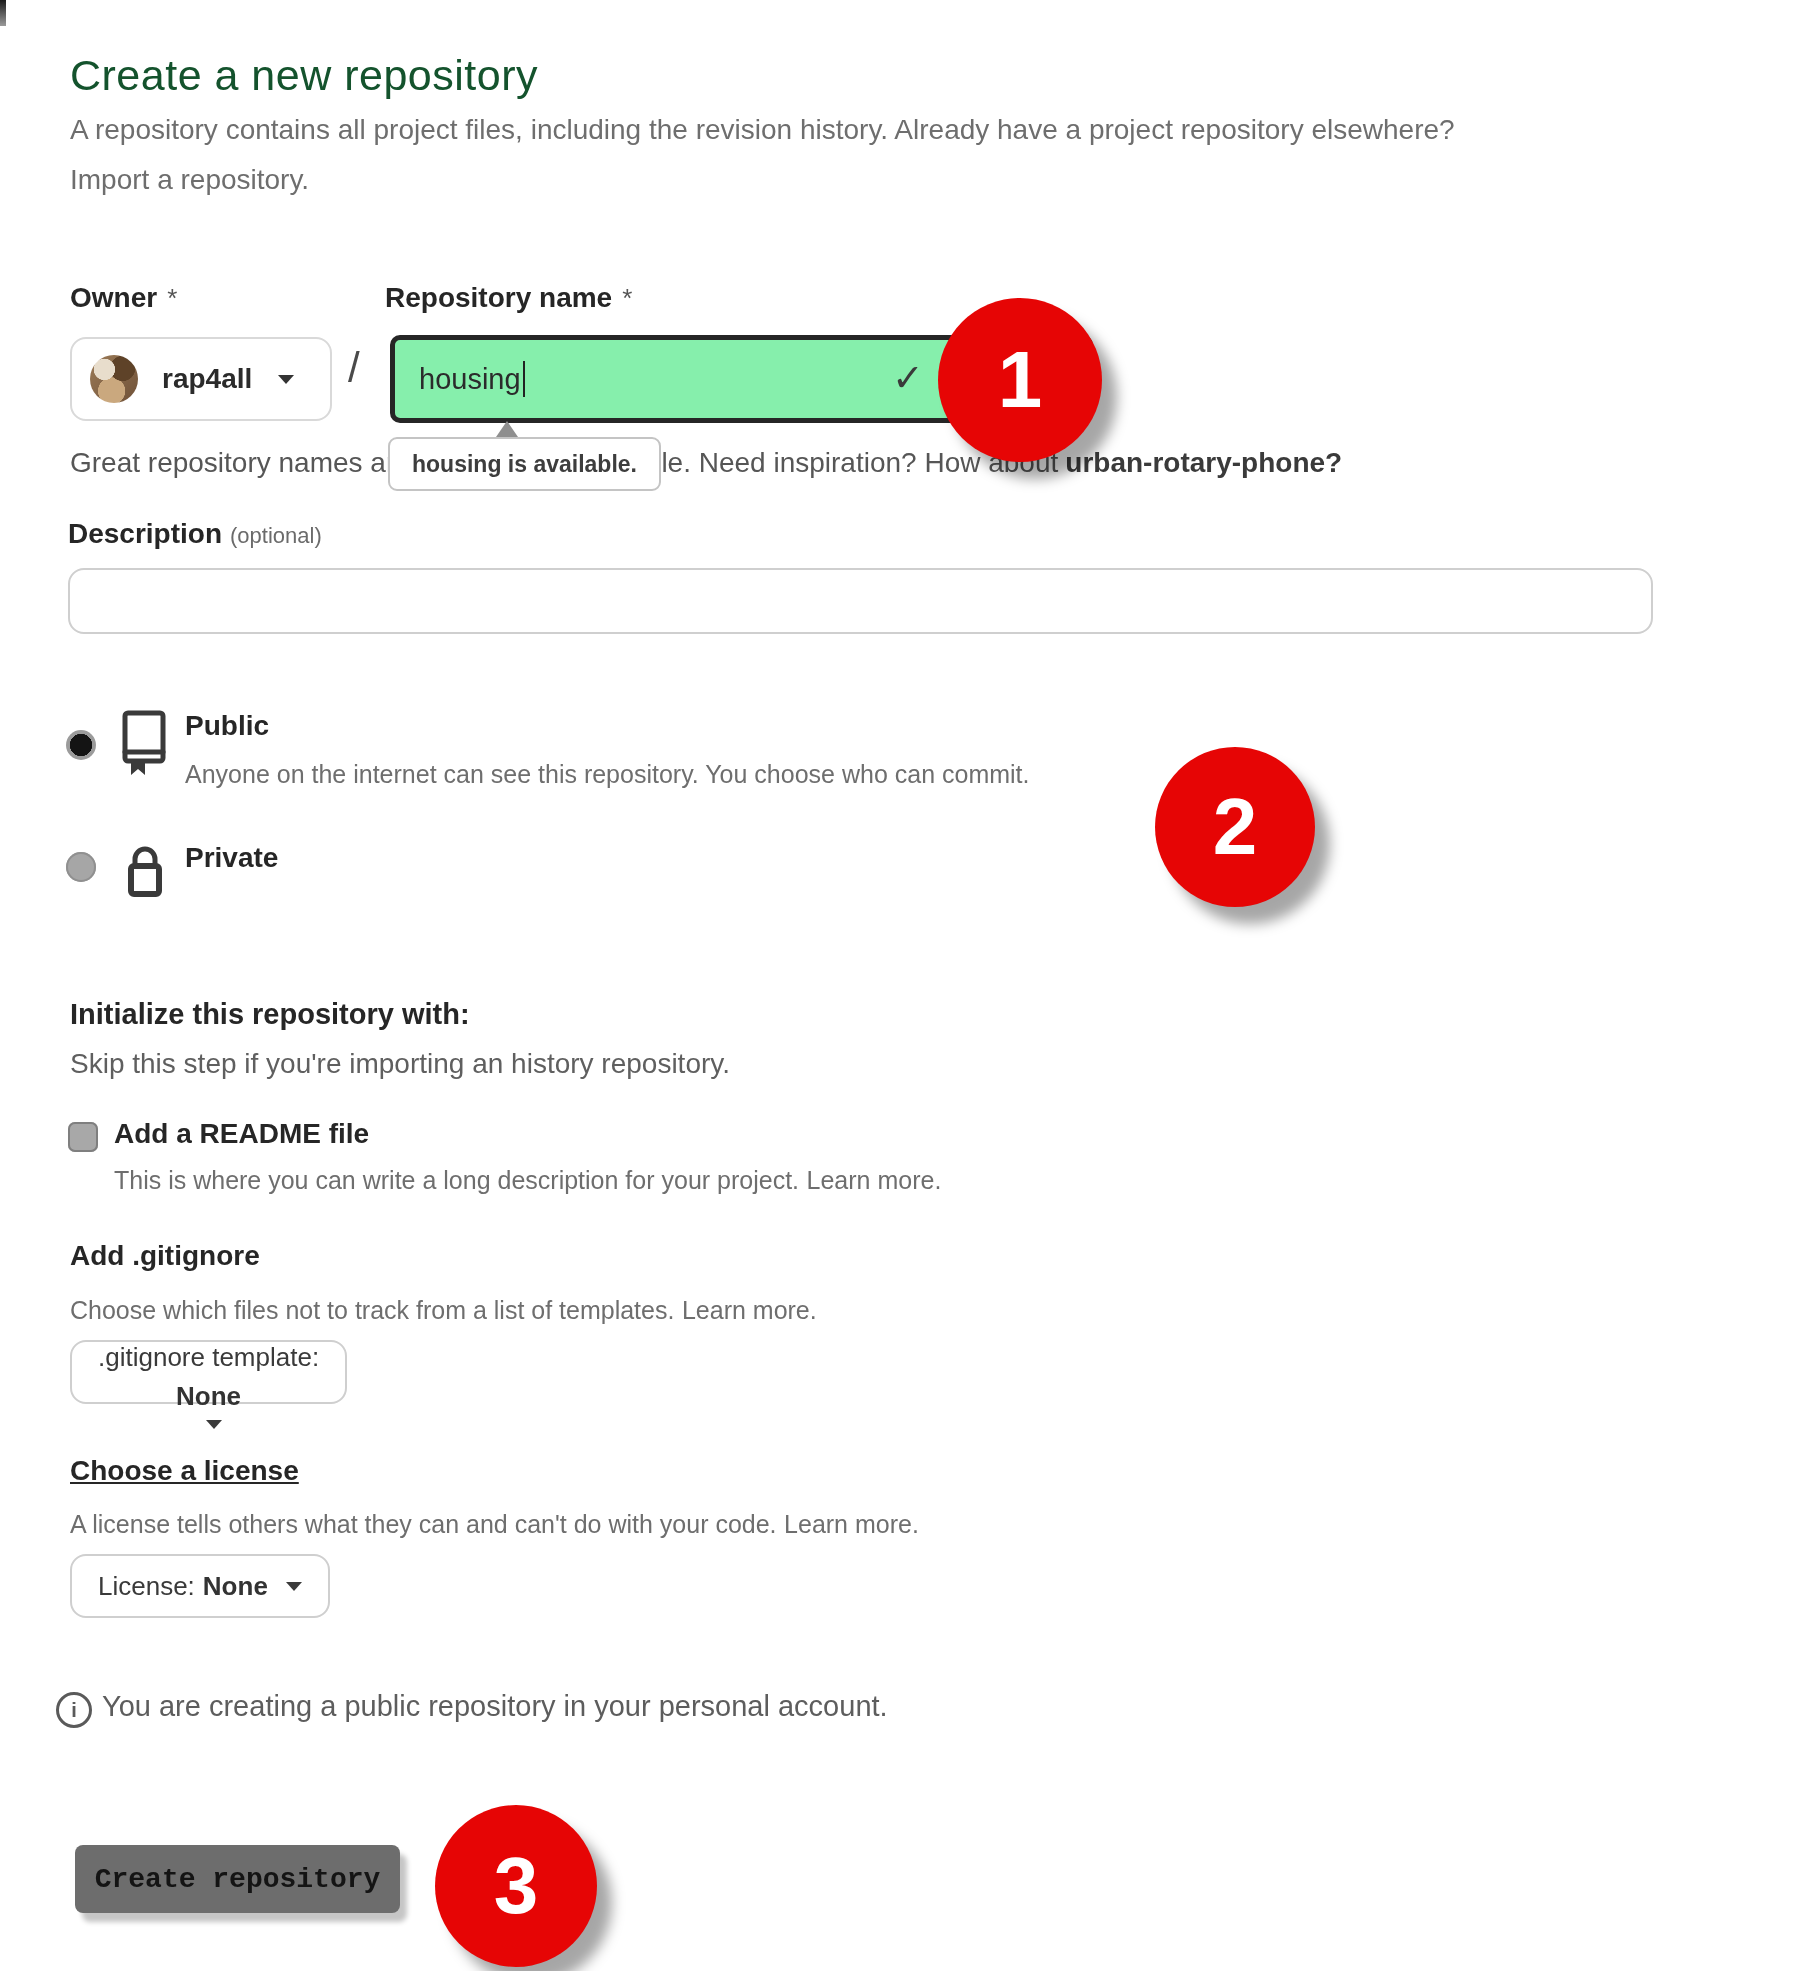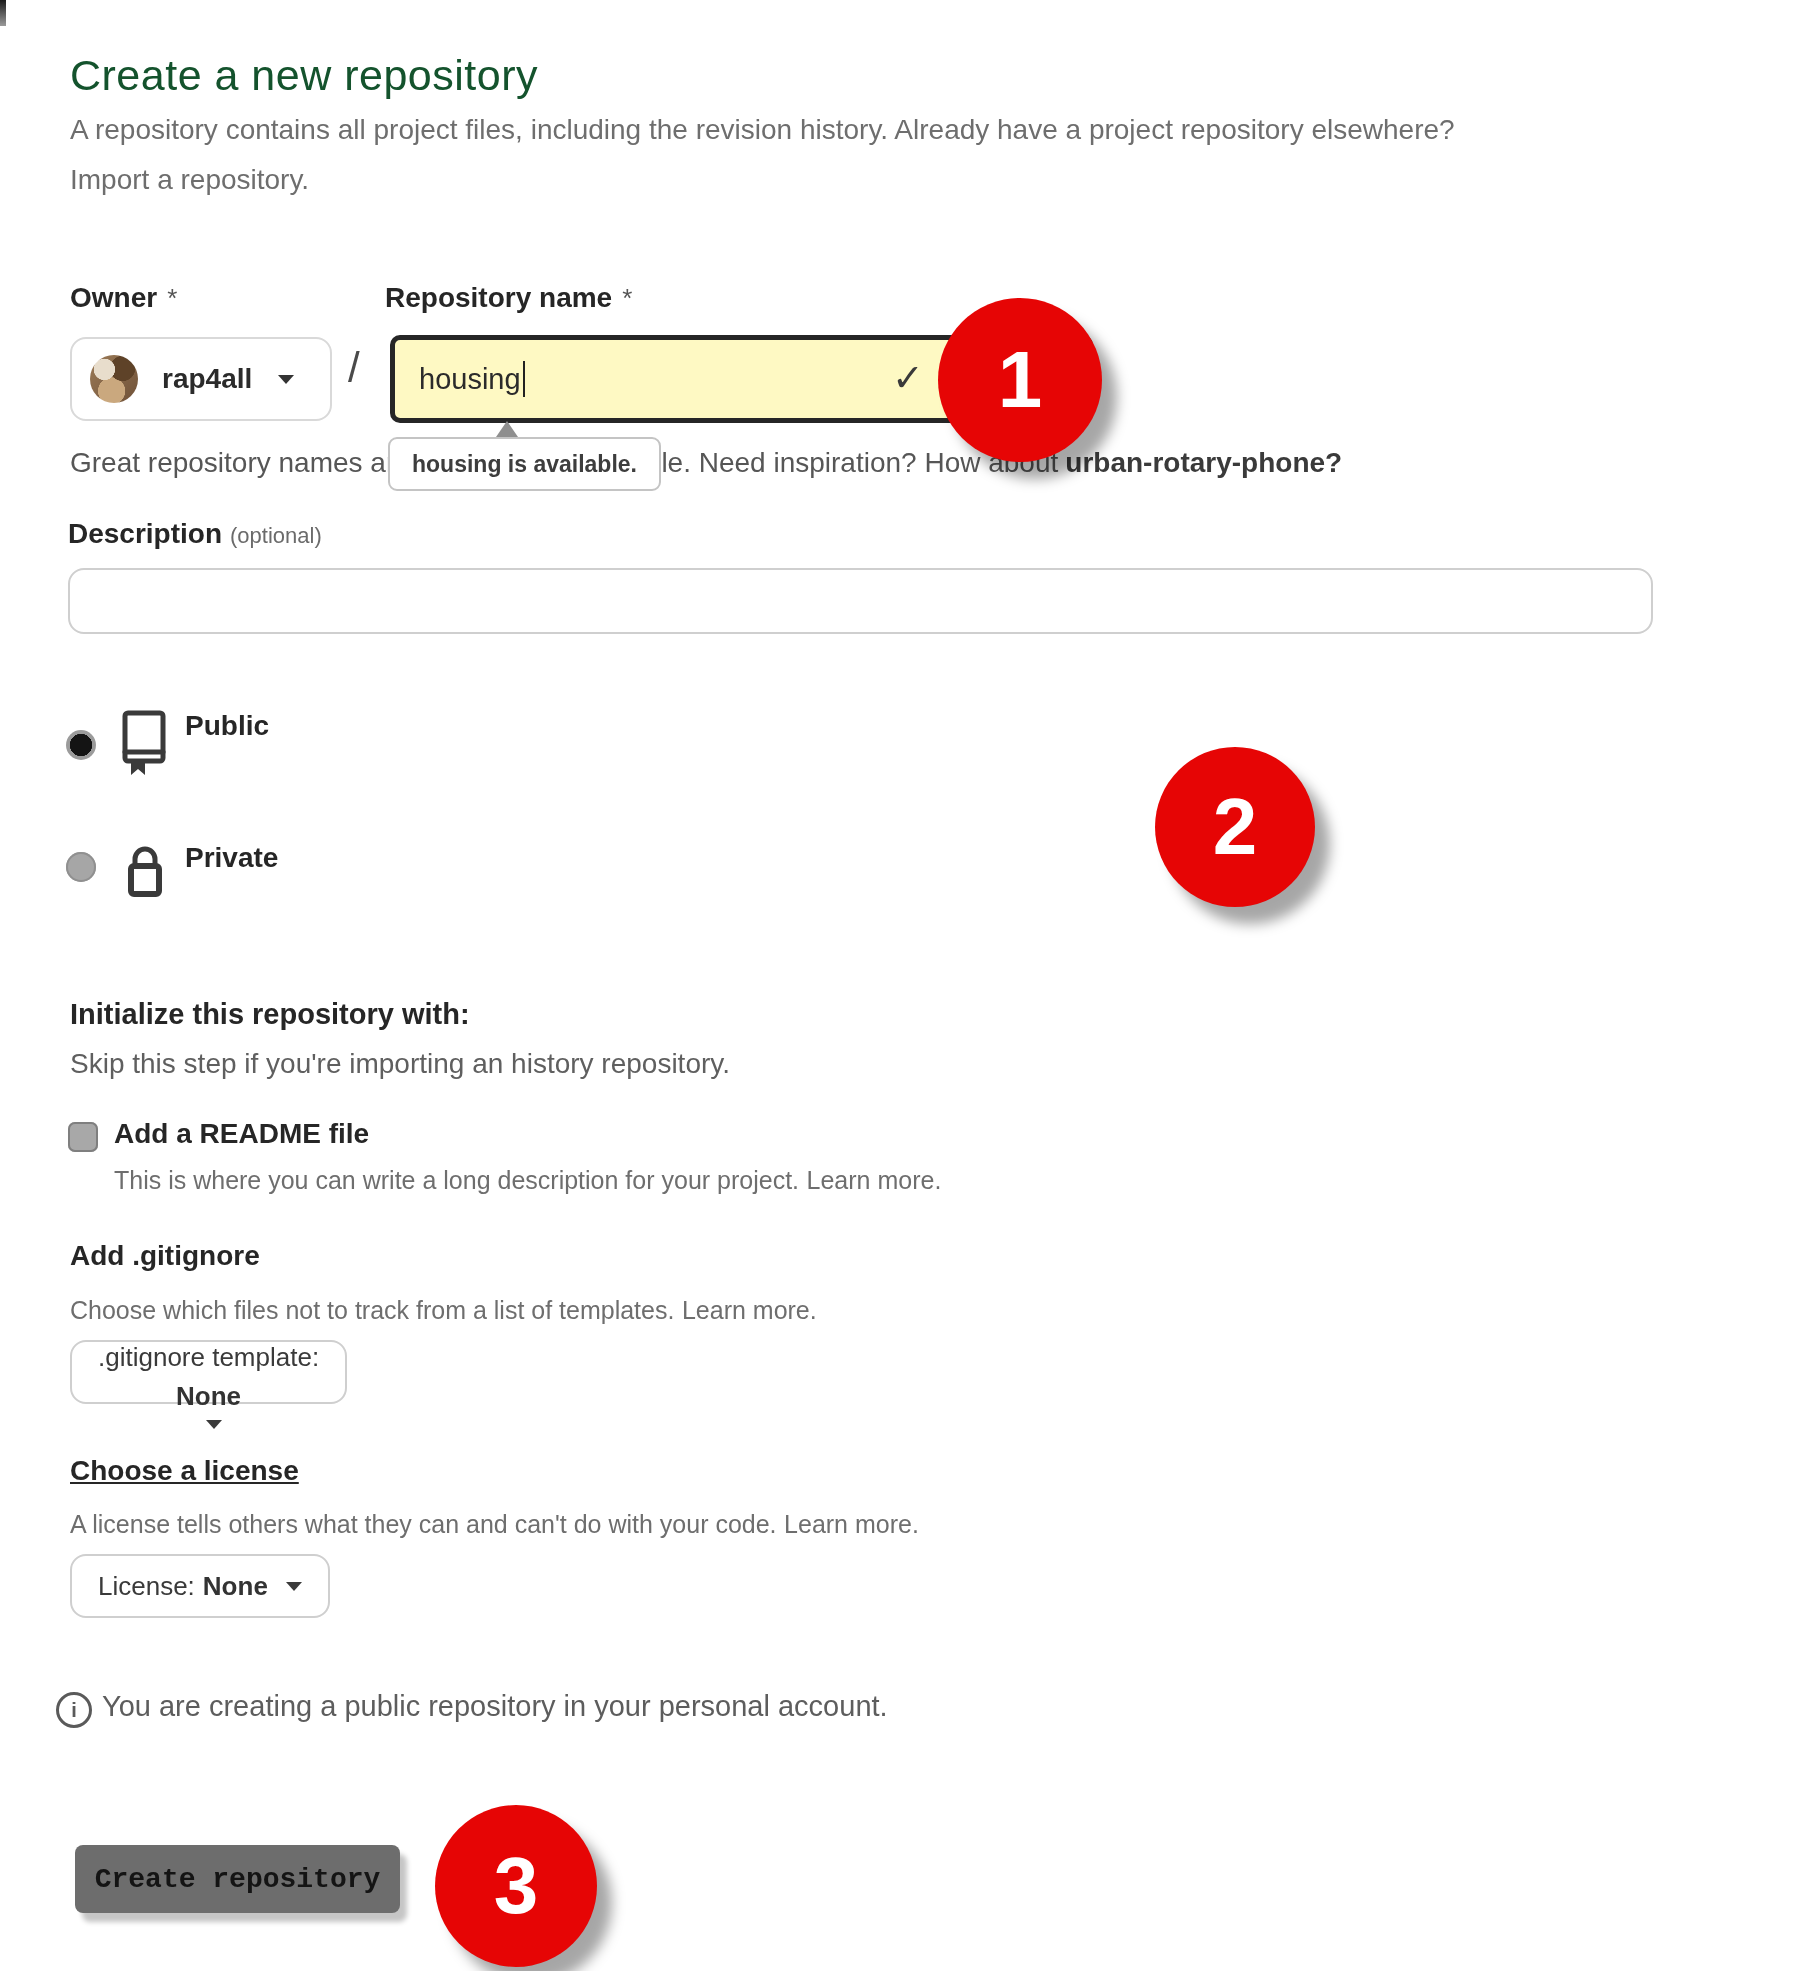--- a/index.html
+++ b/index.html
@@ -31,21 +31,21 @@
       radial-gradient(circle at 45% 75%, #caa87e 0 30%, rgba(0,0,0,0) 31%),
       linear-gradient(135deg,#9c7b57,#6f5138);
   }
   .owner-name{font-size:28px;font-weight:700;color:#2b2b2b;}
   .caret-sm{width:0;height:0;border-left:8px solid transparent;border-right:8px solid transparent;border-top:9px solid #333;margin-left:2px;}
   .slash{left:348px;top:344px;font-size:42px;color:#4a4a4a;}
 
   
   .repo-input{
     left:390px;top:335px;width:703px;height:88px;border:5px solid #262626;border-radius:10px;
-    background:#fef9c3;box-sizing:border-box;display:flex;align-items:center;padding-left:24px;
+    background:#86efac;box-sizing:border-box;display:flex;align-items:center;padding-left:24px;
   }
   .repo-text{font-size:29px;color:#2b2b2b;}
   .cursor{display:inline-block;width:2px;height:36px;background:#222;margin-left:2px;}
   .check-icon{position:absolute;left:497px;top:16px;font-size:38px;font-weight:700;color:#3a3a3a;}
   .check-icon::before{content:"✓";}
 
   
   .tooltip{
     left:388px;top:437px;height:54px;padding:0 22px;background:#fff;border:2px solid #c4c4c4;border-radius:9px;
     display:flex;align-items:center;font-size:23px;font-weight:600;color:#3d3d3d;z-index:10;box-sizing:border-box;
@@ -165,20 +165,21 @@
   </div>
   <input class="abs desc-input" type="text" value="" style="">
 
   <div class="abs radio radio-selected" style="left:66px;top:730px;"></div>
   <svg class="abs" style="left:118px;top:708px;" width="52" height="80" viewBox="0 0 52 80">
     <rect class="stroke" x="7" y="5" width="38" height="48" rx="3"></rect>
     <line class="stroke" x1="7" y1="44" x2="45" y2="44"></line>
     <path d="M13 53 v14 l7 -6 l7 6 v-14 z" fill="#3a3a3a"></path>
   </svg>
   <div class="abs opt-label" style="left:185px;top:710px;">Public</div>
+  <div class="abs opt-desc" style="left:185px;top:760px;">Anyone on the internet can see this repository. You choose who can commit.</div>
 
   <div class="abs radio radio-unselected" style="left:66px;top:852px;"></div>
   <svg class="abs" style="left:120px;top:838px;" width="50" height="70" viewBox="0 0 50 70">
     <path class="stroke" d="M15 28 v-7 a10 10 0 0 1 20 0 v7"></path>
     <rect x="11" y="28" width="28" height="28" rx="3" fill="none" stroke="#3a3a3a" stroke-width="6"></rect>
   </svg>
   <div class="abs opt-label" style="left:185px;top:842px;">Private</div>
 
   <div class="abs sec-head" style="left:70px;top:998px;">Initialize this repository with:</div>
   <div class="abs sec-sub" style="left:70px;top:1048px;">Skip this step if you're importing an history repository.</div>

